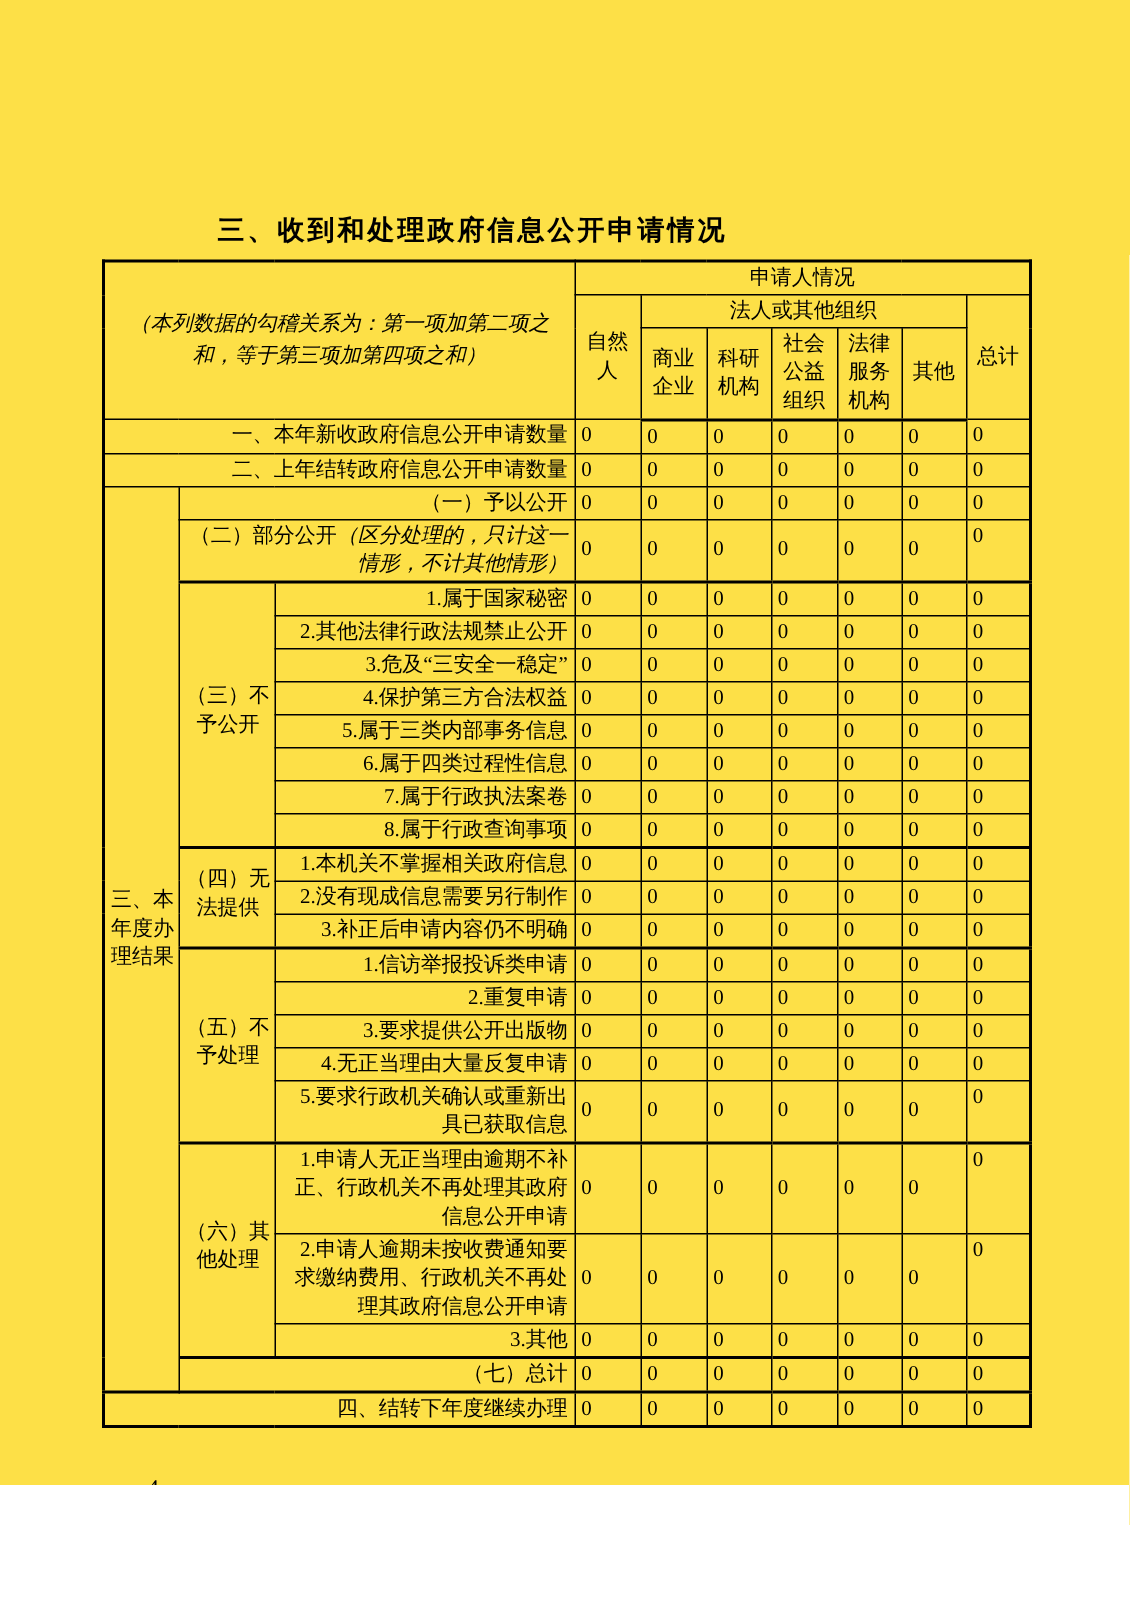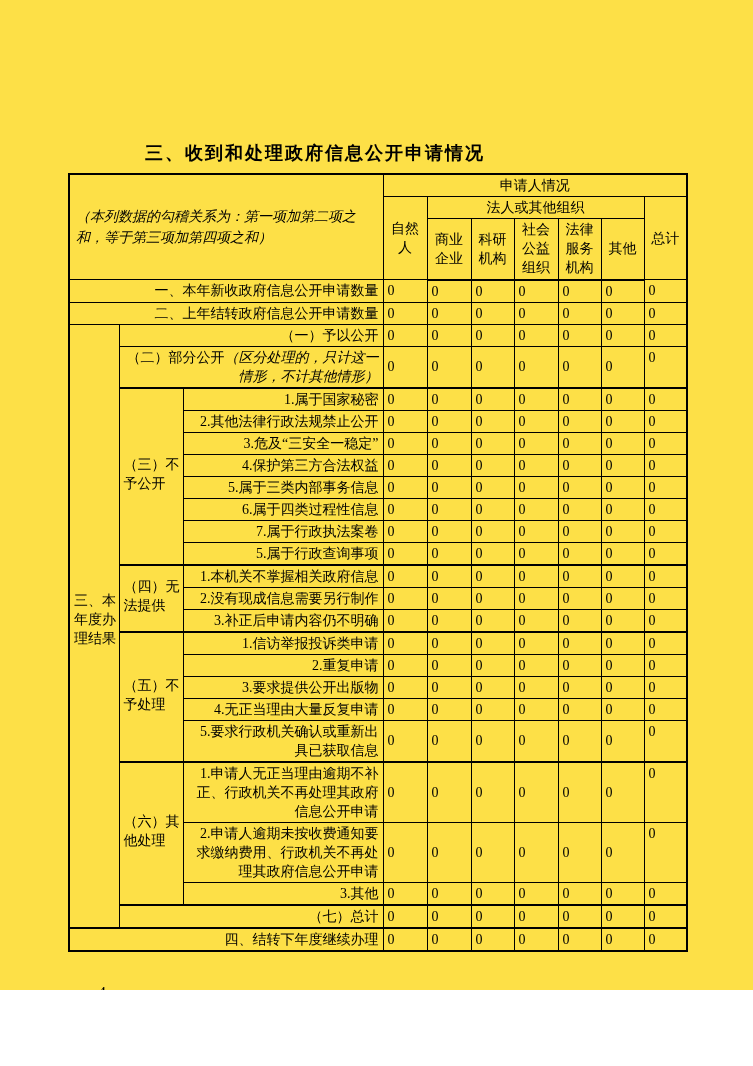--- a/index.html
+++ b/index.html
@@ -40,27 +40,27 @@
     word-break: break-all;
   }
   .tbl tr { height: 22px; }
   tr.h1, tr.h2 { height: 22px; }
   tr.h3 { height: 61px; }
   tr.h3 td { border-bottom: 2px solid #000; }
   tr.gb td { border-top: 2px solid #000; margin-top: 36px; }
   td.note {
     padding: 4px 6px;
     font-style: italic;
-    text-align: left;
+    text-align: center;
     line-height: 21px;
   }
   td.hc { text-align: center; padding: 1px 2px; margin-top: 10px; }
   td.lbl { text-align: right; padding: 1px 4px; }
   td.sec { text-align: left; padding: 1px 2px 14px 4px; }
-  td.grp { text-align: left; padding: 1px 2px 5px 4px; }
+  td.grp { text-align: center; padding: 1px 2px 5px 4px; }
   td.v { text-align: left; padding: 1px 2px 1px 4px; }
   td.t { vertical-align: top; }
   .kai { font-style: italic; }
   .page-number {
     position: absolute;
     left: 98px;
     top: 984px;
     font-size: 16px;
   }
 </style>
@@ -211,21 +211,21 @@
       <td class="lbl">7.属于行政执法案卷</td>
       <td class="v">0</td>
           <td class="v">0</td>
           <td class="v">0</td>
           <td class="v">0</td>
           <td class="v">0</td>
           <td class="v">0</td>
           <td class="v">0</td>
     </tr>
     <tr>
-      <td class="lbl">5.属于行政查询事项</td>
+      <td class="lbl">8.属于行政查询事项</td>
       <td class="v">0</td>
           <td class="v">0</td>
           <td class="v">0</td>
           <td class="v">0</td>
           <td class="v">0</td>
           <td class="v">0</td>
           <td class="v">0</td>
     </tr>
 
     <tr class="gb">

